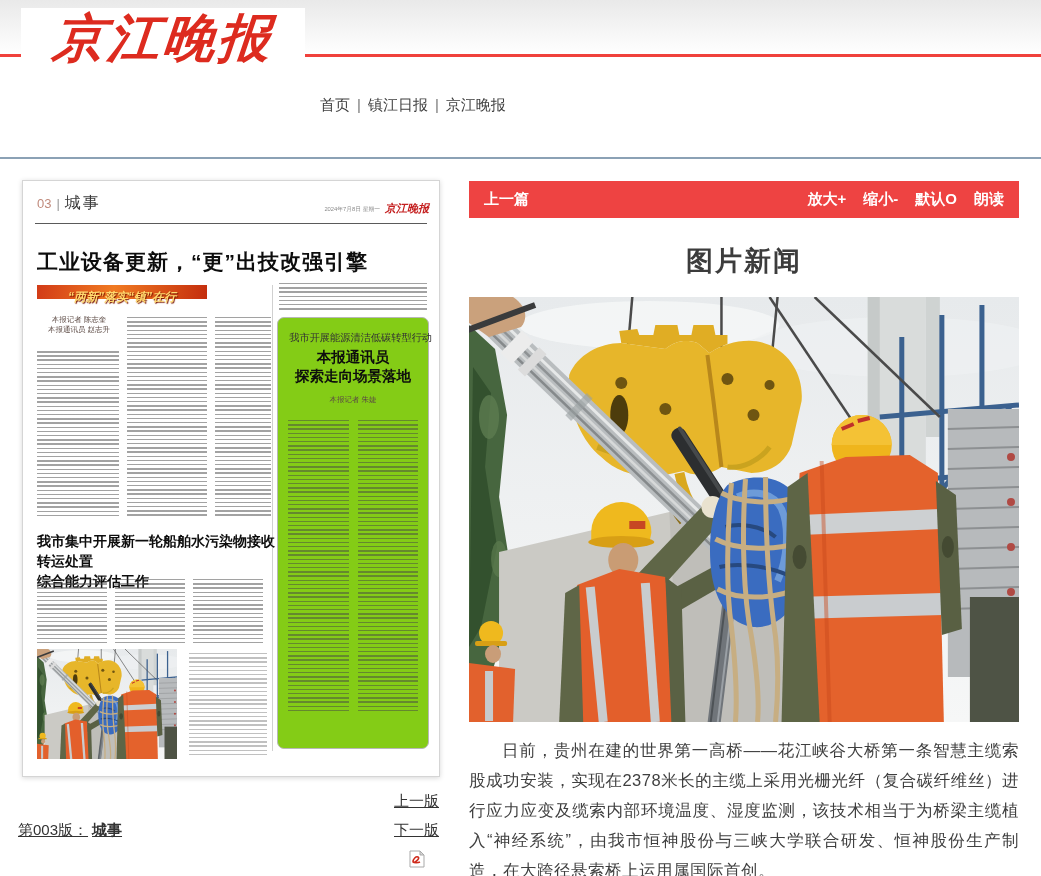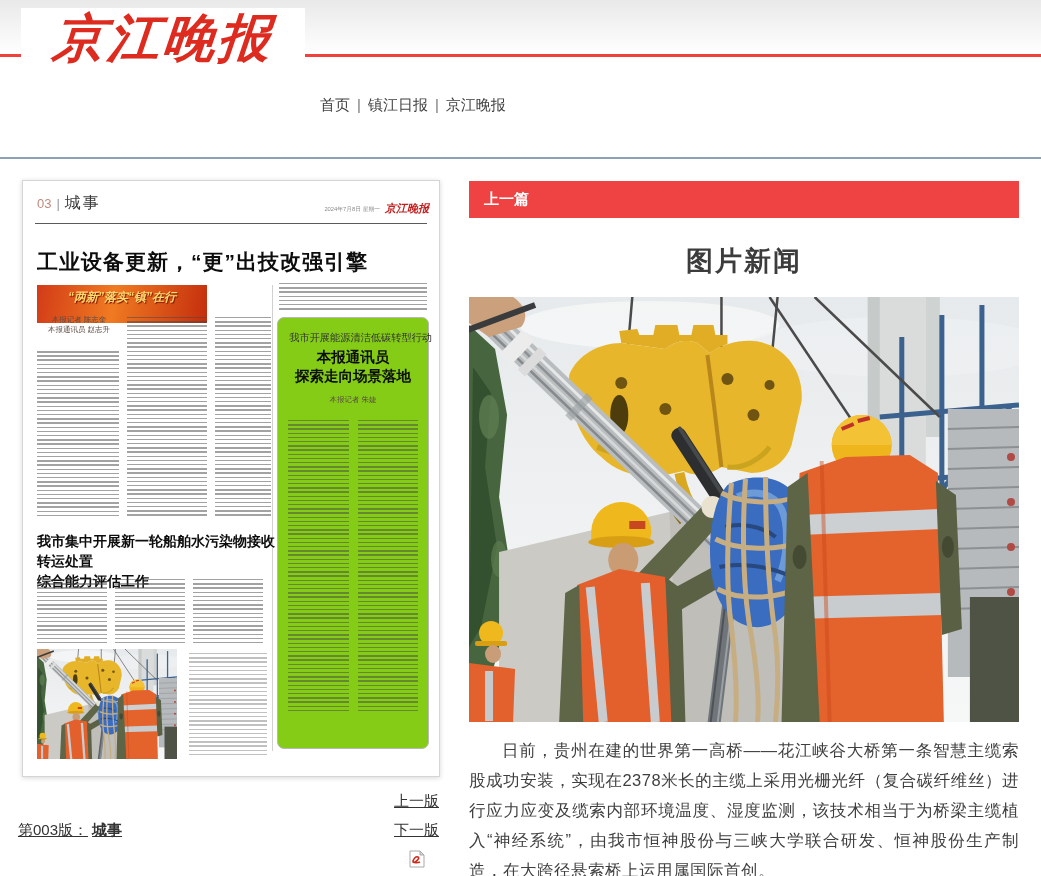--- a/index.html
+++ b/index.html
@@ -29,21 +29,21 @@
   .p-sec { position:absolute; left:14px; top:12px; white-space:nowrap; }
   .p-secno { color:#c08a7c; font-size:13px; }
   .p-secbar { color:#999; margin:0 5px; font-size:13px; }
   .p-secname { font-size:16px; color:#3a3a3a; letter-spacing:2px; }
   .p-dateline { position:absolute; right:10px; top:20px; display:flex; align-items:center; gap:5px; white-space:nowrap; }
   .p-date { display:inline-block; font-size:10px; color:#8a8a8a; transform:scale(.58); transform-origin:right center; }
   .p-minilogo { color:#c41f1f; font-weight:bold; font-style:italic; font-size:11px; font-family:"DejaVu Serif",serif; }
   .p-headrule { position:absolute; left:12px; right:12px; top:42px; height:1px; background:#5a5a5a; }
   .p-kicker { position:absolute; left:14px; top:50px; font-size:12.5px; color:#2d2d2d; letter-spacing:.5px; white-space:nowrap; }
   .p-headline { position:absolute; left:14px; top:67px; margin:0; font-size:21px; font-weight:bold; color:#0d0d0d; letter-spacing:1px; white-space:nowrap; }
-  .p-banner { position:absolute; left:14px; top:104px; width:170px; height:38px;
+  .p-banner { position:absolute; left:14px; top:104px; width:170px; height:14px;
     background:linear-gradient(100deg,#d23b17 0%,#f07a22 45%,#c42d0d 100%);
     color:#ffd96e; font-weight:bold; font-style:italic; font-size:12px; line-height:25px;
     text-align:center; text-shadow:1px 1px 1px #7a1500; white-space:nowrap; }
   .p-byline { position:absolute; left:8px; top:134px; width:96px; text-align:center;
     font-size:11px; line-height:14px; color:#5c4a44; transform:scale(.68); transform-origin:center top; }
   .sim { background-image:repeating-linear-gradient(180deg,
       rgba(70,70,70,.5) 0px, rgba(70,70,70,.5) 1.5px,
       rgba(255,255,255,0) 1.5px, rgba(255,255,255,0) 4.2px); }
   .sim-light { background-image:repeating-linear-gradient(180deg,
       rgba(90,90,90,.38) 0px, rgba(90,90,90,.38) 1.5px,
@@ -317,20 +317,26 @@
           <path d="M11,1 l4,4 h-4 Z" fill="#d8d8d8" stroke="#a9a9a9"></path>
           <path d="M4,12 c0,-3 3,-6 5,-5 c2,1 -1,4 -3,5 c-2,1 -2,-1 -2,0 c1,1 5,1 7,0" stroke="#cf2a1b" stroke-width="1.6" fill="none"></path>
         </svg>
       </span>
     </div>
   </div>
 
   <section class="article-col">
     <div class="toolbar">
       <a class="prev">上一篇</a>
+      <div class="tools">
+        <a>放大+</a>
+        <a>缩小-</a>
+        <a>默认O</a>
+        <a>朗读</a>
+      </div>
     </div>
     <h1 class="article-title">图片新闻</h1>
     <div class="photo">
       <svg width="550" height="425" viewBox="0 0 549 425" preserveAspectRatio="none">
           <use href="#photo-scene"></use>
         </svg>
     </div>
     <p class="article-body">日前，贵州在建的世界第一高桥——花江峡谷大桥第一条智慧主缆索股成功安装，实现在2378米长的主缆上采用光栅光纤（复合碳纤维丝）进行应力应变及缆索内部环境温度、湿度监测，该技术相当于为桥梁主缆植入“神经系统”，由我市恒神股份与三峡大学联合研发、恒神股份生产制造，在大跨径悬索桥上运用属国际首创。</p>
   </section>
 

